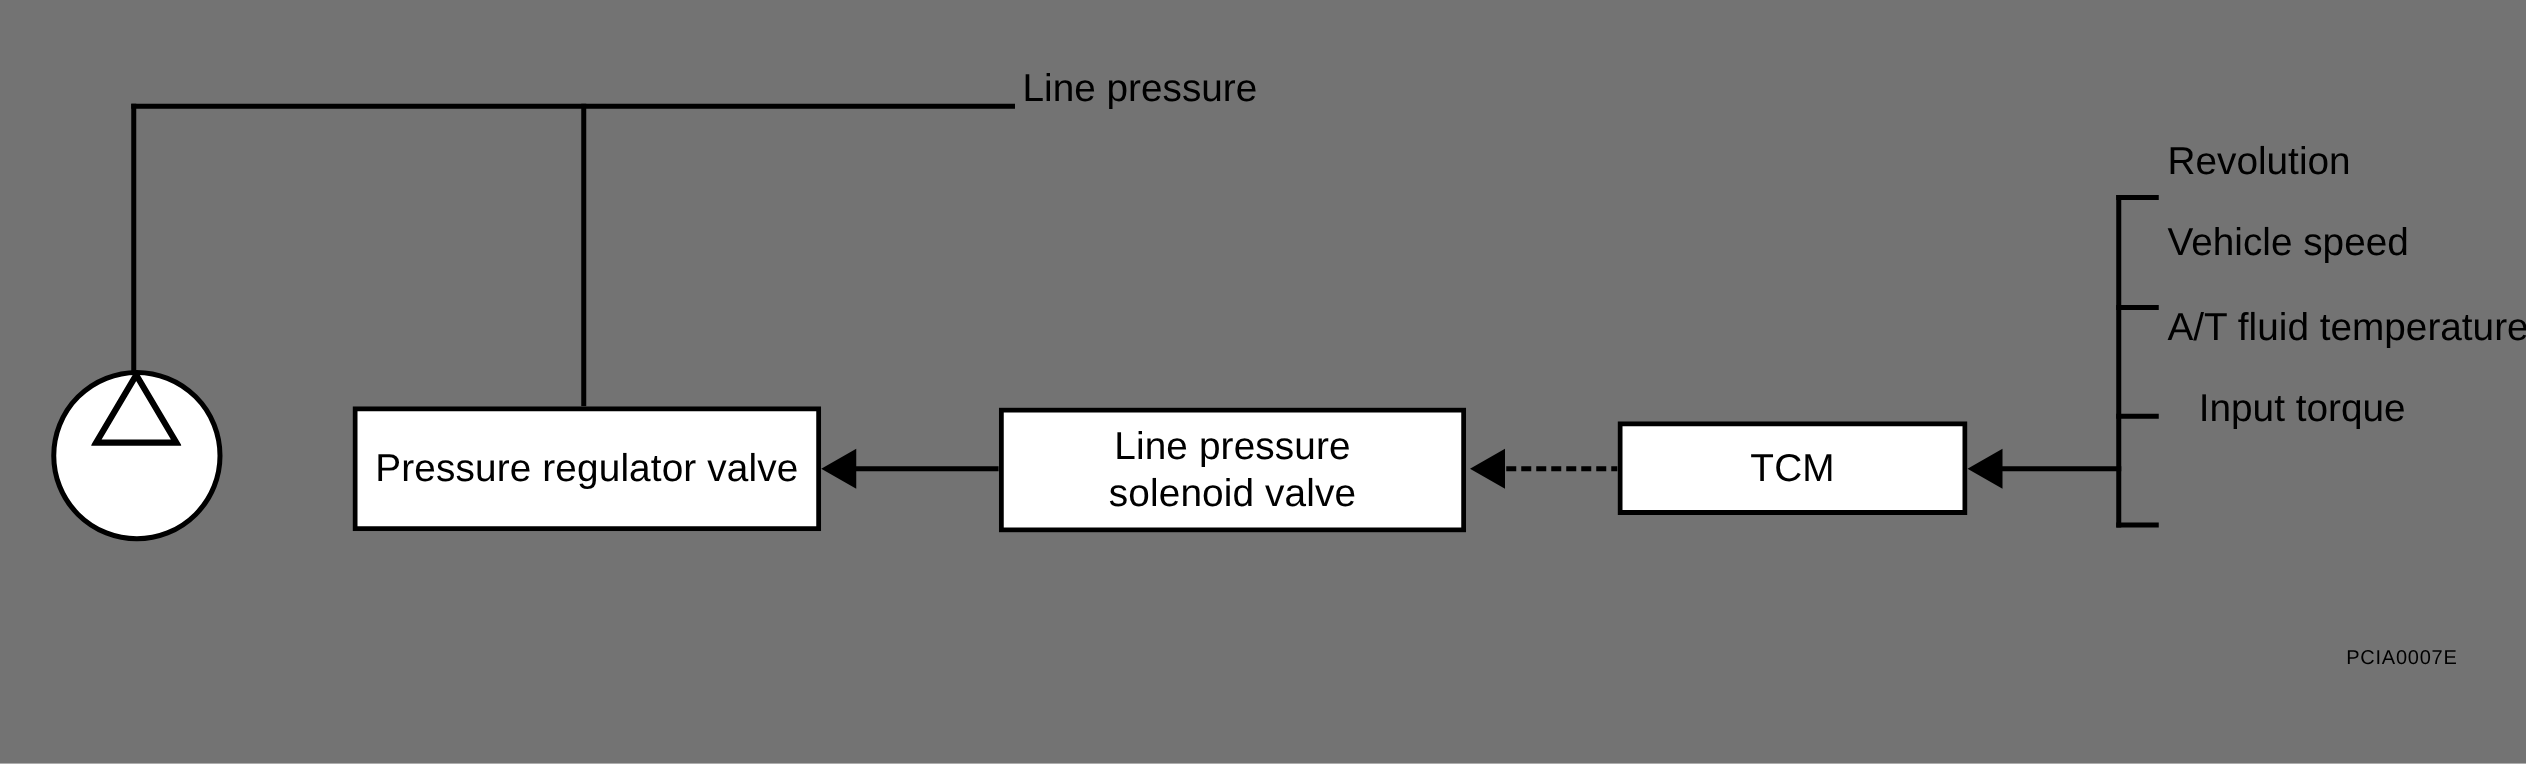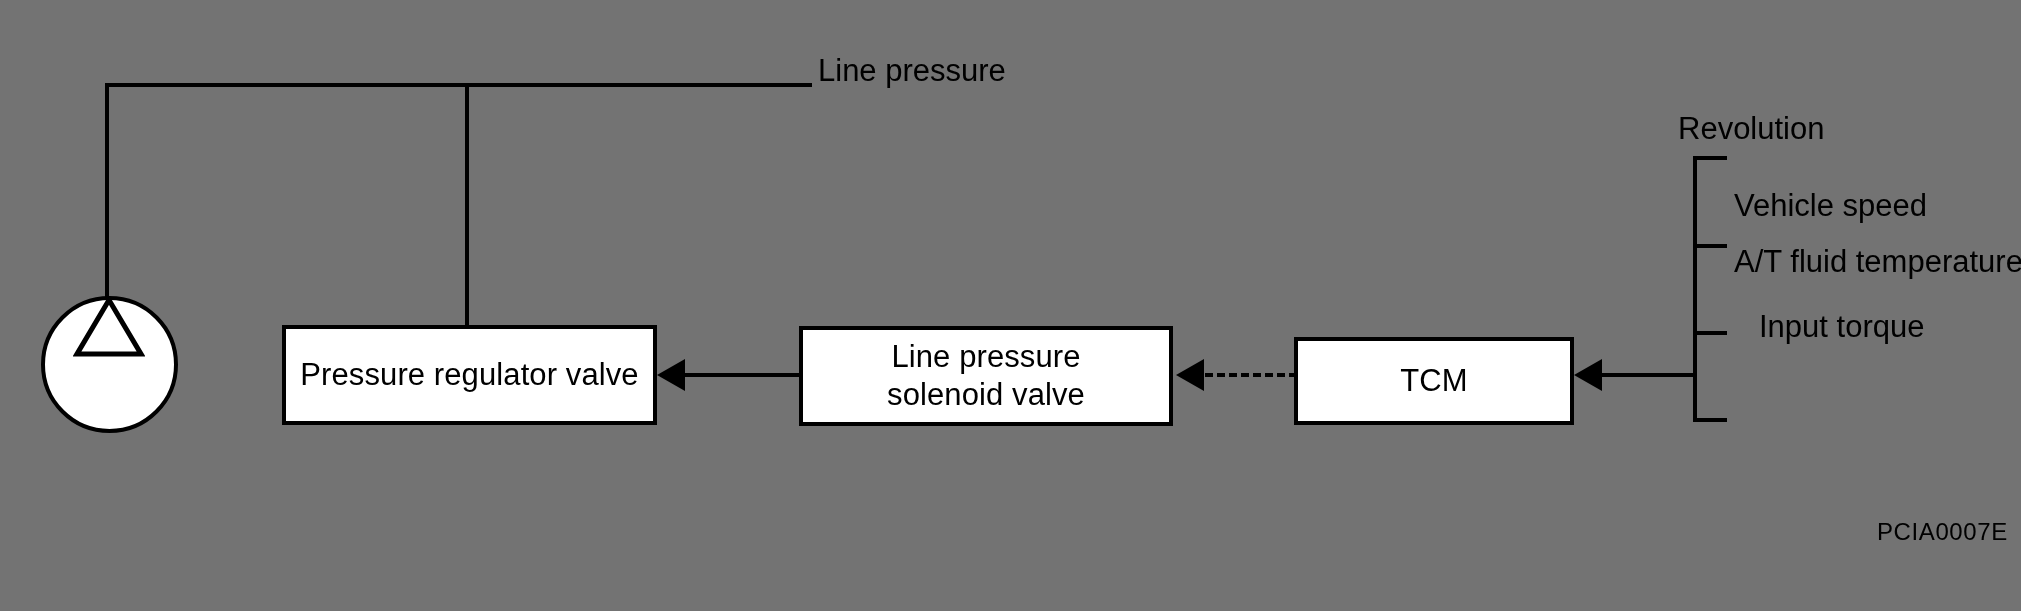--- a/index.html
+++ b/index.html
@@ -59,21 +59,21 @@
   
   .free-text {
     position: absolute;
     font-size: 31px;
     line-height: 1;
     white-space: nowrap;
     color: #000000;
   }
   .ref-code {
     position: absolute;
-    font-size: 24px;
+    font-size: 16px;
     letter-spacing: 0.6px;
     white-space: nowrap;
     color: #000000;
   }
 
   
   .arrowhead-left {
     position: absolute;
     width: 0;
     height: 0;
@@ -120,34 +120,34 @@
   <div class="arrowhead-left" style="left:657px; top:359px;"></div>
 
   <div class="node-box" style="left:799px; top:326px; width:374px; height:100px;">
     <span class="node-label">Line pressure
 solenoid valve</span>
   </div>
 
   <div class="dashline" style="left:1205px; top:373px; width:92px;"></div>
   <div class="arrowhead-left" style="left:1176px; top:359px;"></div>
 
-  <div class="node-box" style="left:1294px; top:337px; width:280px; height:88px;">
+  <div class="node-box" style="left:1294px; top:337px; width:280px; height:75px;">
     <span class="node-label">TCM</span>
   </div>
 
   <div class="hline" style="left:1601px; top:373px; width:96px;"></div>
   <div class="arrowhead-left" style="left:1574px; top:359px;"></div>
 
   <div class="vline" style="left:1693px; top:156px; height:266px;"></div>
 
   <div class="hline" style="left:1693px; top:156px; width:34px;"></div>
-  <div class="free-text" style="left:1678px; top:113px;">Revolution</div>
+  <div class="free-text" style="left:1734px; top:113px;">Revolution</div>
 
   <div class="hline" style="left:1693px; top:244px; width:34px;"></div>
-  <div class="free-text" style="left:1734px; top:178px;margin-top:12px;">Vehicle speed</div>
+  <div class="free-text" style="left:1734px; top:178px;">Vehicle speed</div>
 
   <div class="hline" style="left:1693px; top:331px; width:34px;"></div>
   <div class="free-text" style="left:1734px; top:246px;">A/T fluid temperature</div>
 
   <div class="hline" style="left:1693px; top:418px; width:34px;"></div>
   <div class="free-text" style="left:1734px; top:311px;margin-left:25px;">Input torque</div>
 
   <div class="ref-code" style="left:1877px; top:518px;">PCIA0007E</div>
 
 </div>

